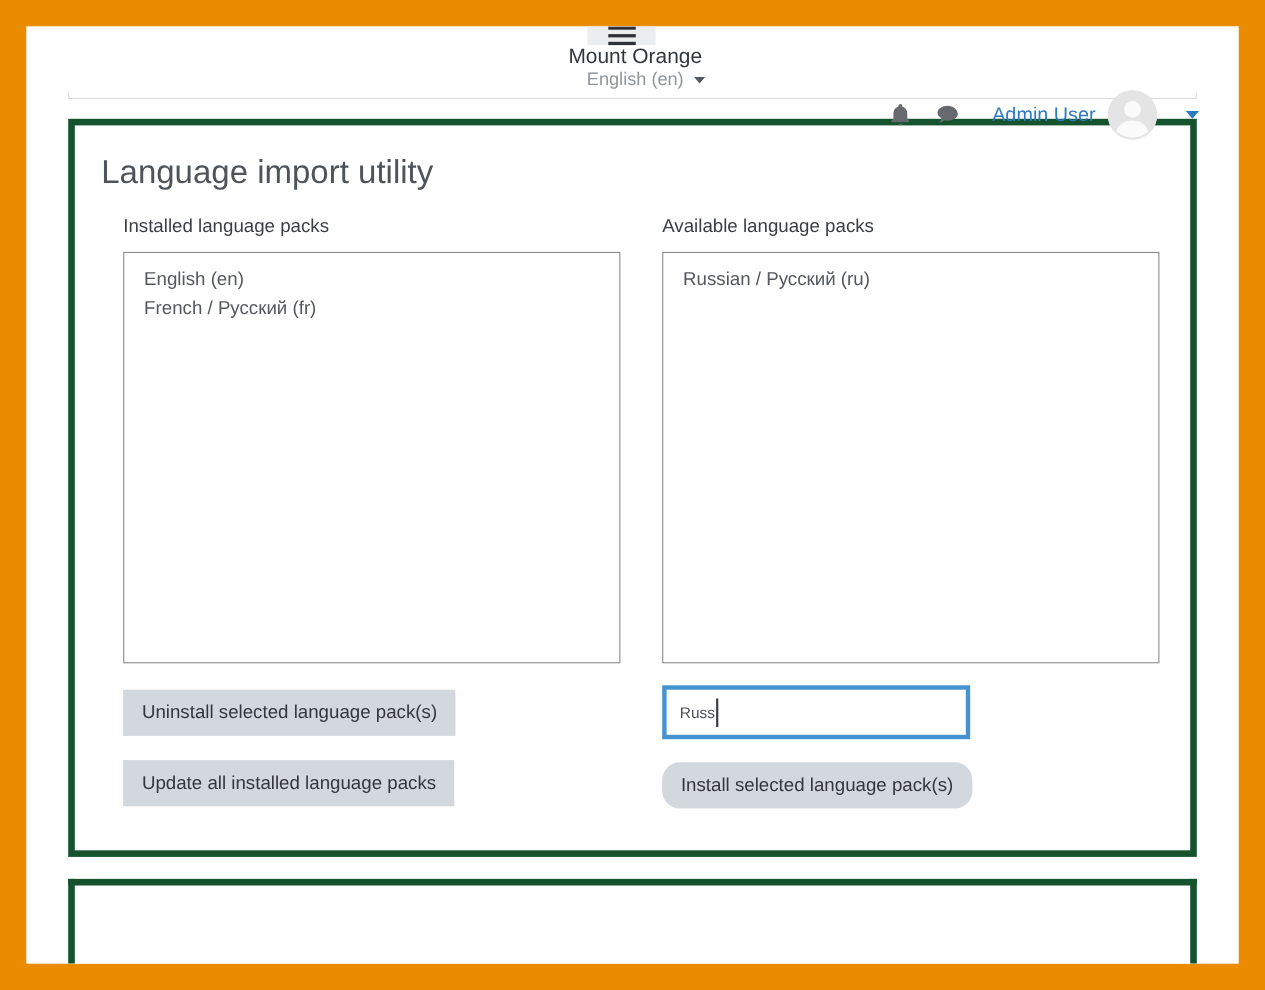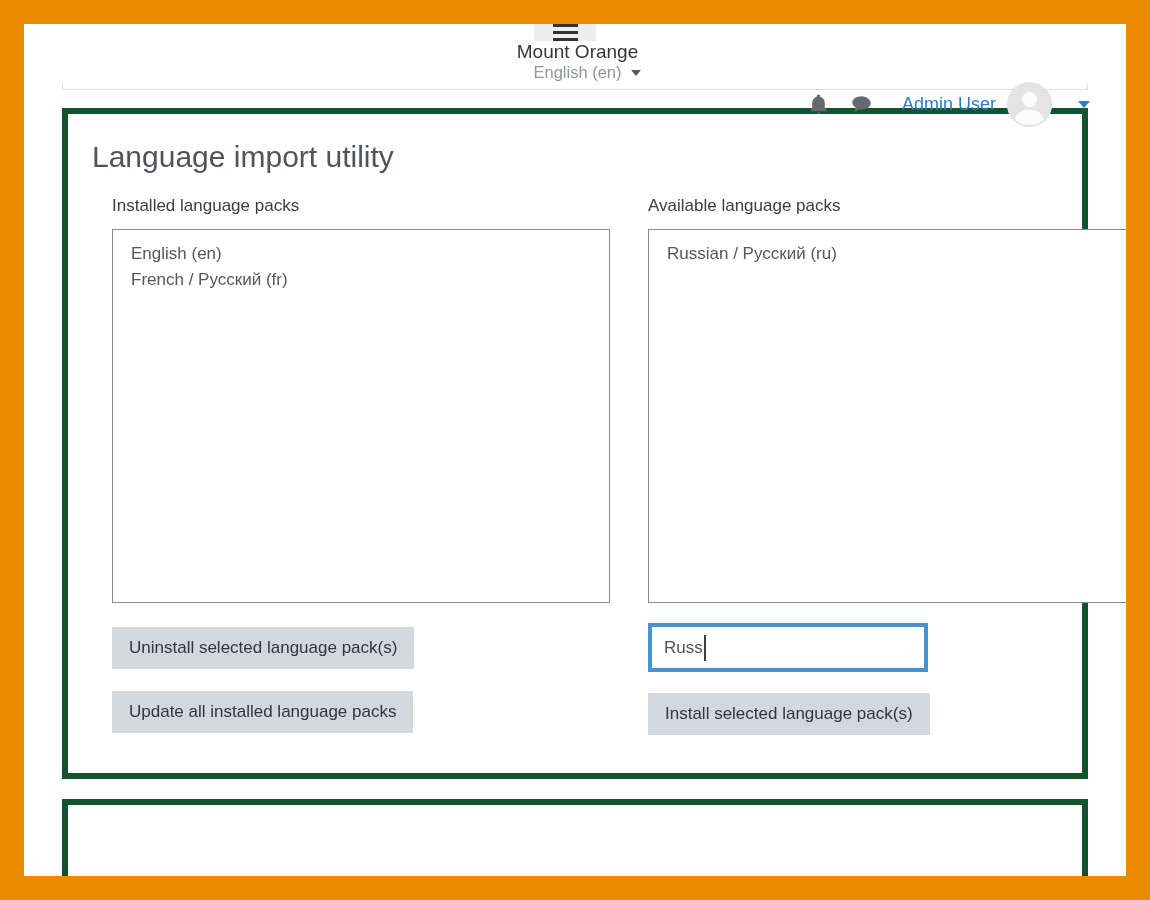--- a/index.html
+++ b/index.html
@@ -124,21 +124,21 @@
     font-size: 30px;
     line-height: 36px;
     font-weight: 300;
     color: #4f545a;
   }
   .columns {
     display: flex;
     gap: 38px;
     margin: 20px 44px 0;
   }
-  .col { width: 498px; flex: 0 0 auto; }
+  .col { width: 452px; flex: 0 0 auto; }
   .col-label {
     font-size: 17px;
     color: #3b3e41;
     line-height: 22px;
     margin-bottom: 12px;
   }
   .listbox {
     height: 374px;
     border: 1px solid #8b8b8b;
     background: #ffffff;
@@ -161,38 +161,38 @@
     font-family: "Liberation Sans", sans-serif;
     font-size: 17px;
     height: 42px;
     line-height: 42px;
     padding: 0 17px;
     cursor: pointer;
     white-space: nowrap;
   }
   .btn-uninstall { margin-top: 24px; }
   .btn-update   { margin-top: 22px; display: inline-block; }
-  .btn-install  { margin-top: 21px; }
+  .btn-install  { margin-top: 21px; border-radius: 16px; }
   .stack > * { display: block; }
   .stack .btn { display: inline-block; }
   .btn-row { display: block; }
 
   .search-box {
     margin-top: 20px;
     width: 280px;
     height: 49px;
     border: 4px solid #4693d2;
     background: #ffffff;
     display: flex;
     align-items: center;
     padding-left: 12px;
     cursor: text;
   }
   .search-box .value {
-    font-size: 17px;
+    font-size: 14px;
     color: #4e5256;
   }
   .text-caret {
     display: inline-block;
     width: 2px;
     height: 26px;
     background: #3a3e42;
     margin-left: 1px;
   }
 </style>

